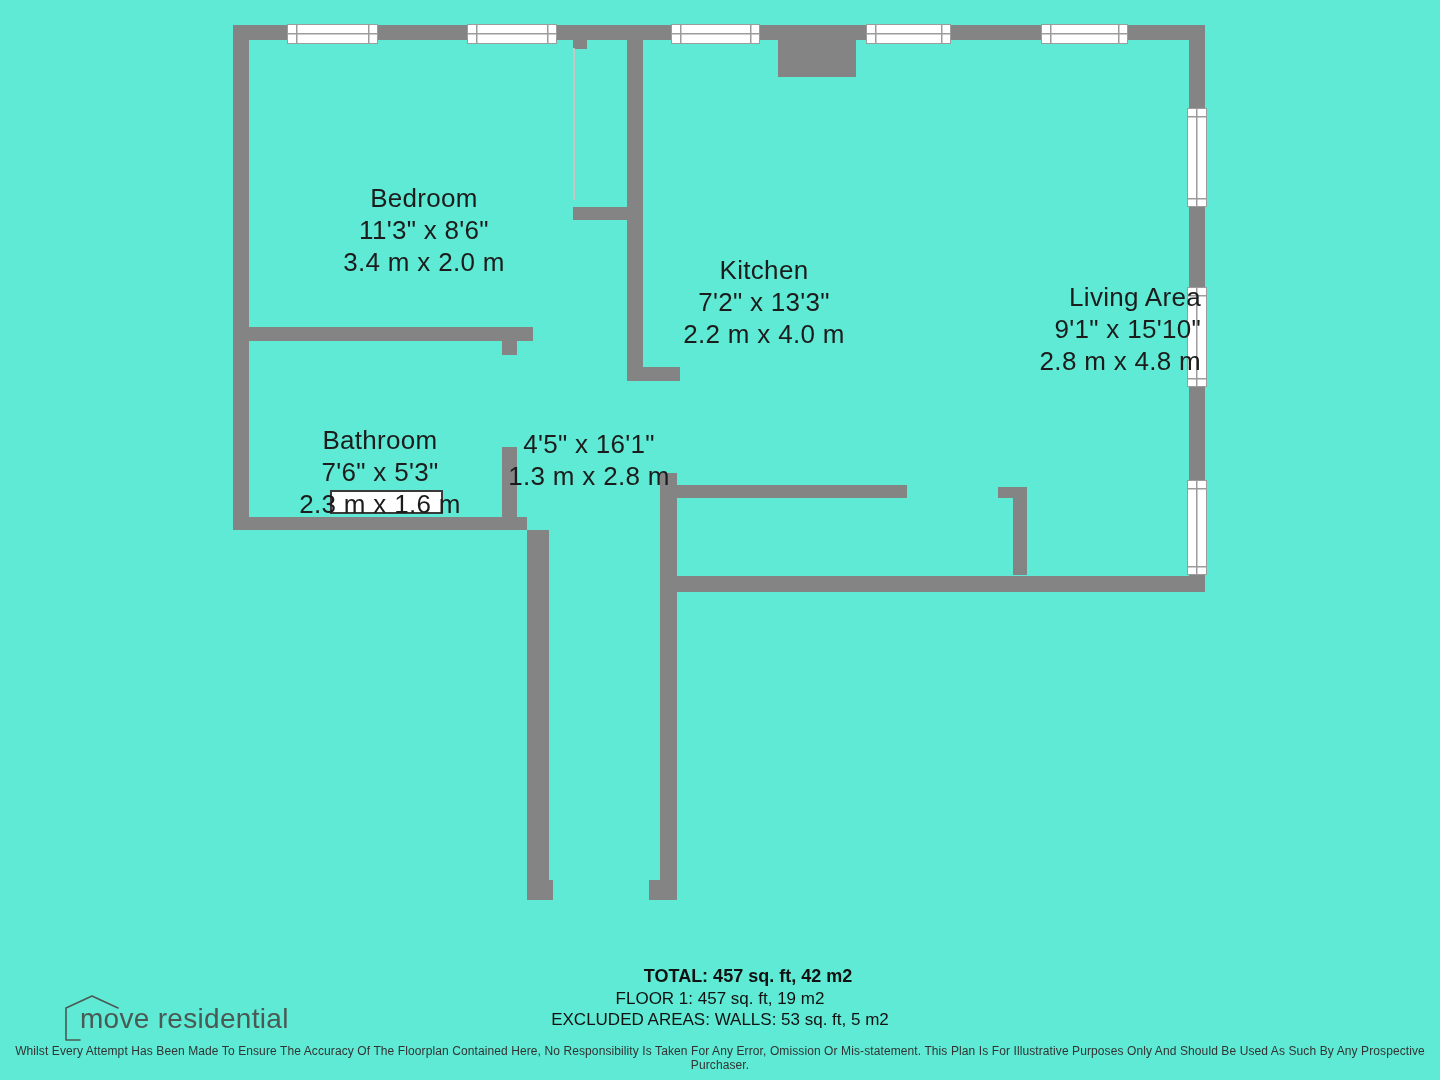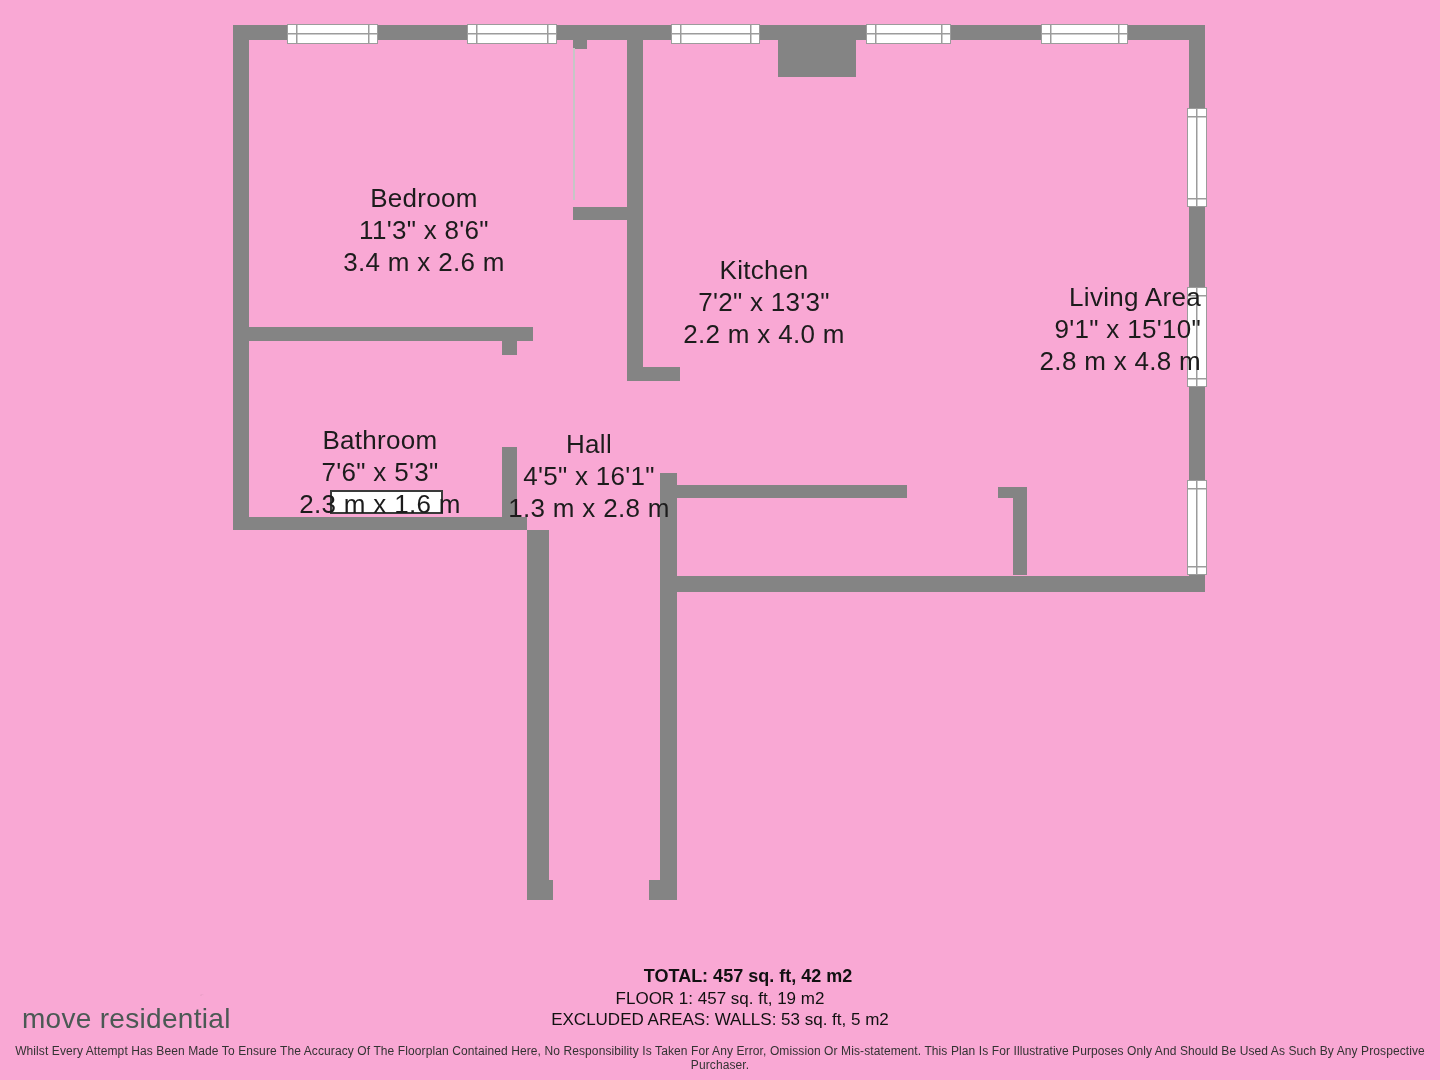--- a/index.html
+++ b/index.html
@@ -1,17 +1,17 @@
 <!DOCTYPE html>
 <html><head>
 <meta charset="utf-8">
 <style>
   html,body{margin:0;padding:0;background:#ffffff;}
   .stage{
-    position:relative;width:1440px;height:1080px;background:#f9a8d4;overflow:hidden;
+    position:relative;width:1440px;height:1080px;background:#5eead4;overflow:hidden;
     font-family:"Liberation Sans",sans-serif;
     --wall:#848484;--winb:#9c9c9c;--partition:#c6c6c6;--label:#1c1c1c;
     --footer:#111111;--logo:#4b5954;--tub:#3a3a3a;
   }
   .w{position:absolute;background:var(--wall);}
   .thin{position:absolute;background:var(--partition);}
   .win{position:absolute;background:#fff;border:1px solid var(--winb);box-sizing:border-box;z-index:3;}
   .winh{background:
       linear-gradient(var(--winb),var(--winb)) 8px 0/1.5px 100% no-repeat,
       linear-gradient(var(--winb),var(--winb)) calc(100% - 8px) 0/1.5px 100% no-repeat,
@@ -22,21 +22,21 @@
       linear-gradient(var(--winb),var(--winb)) 50% 0/1.5px 100% no-repeat,#fff;}
   .tub{position:absolute;background:#fff;border:2px solid var(--tub);box-sizing:border-box;z-index:2;}
   .room-label{position:absolute;width:320px;text-align:center;color:var(--label);
     font-size:26px;line-height:32px;font-weight:500;letter-spacing:.3px;z-index:5;}
   .footer{position:absolute;left:0;width:100%;text-align:center;color:var(--footer);}
   .f-total{top:966px;font-size:18px;font-weight:700;padding-left:28px;}
   .f-floor{top:989px;font-size:17px;}
   .f-excl{top:1010px;font-size:17px;}
   .disclaimer{position:absolute;left:0;top:1044px;width:100%;text-align:center;
     font-size:12px;font-weight:400;color:#333;letter-spacing:.1px;}
-  .logo{position:absolute;left:64px;top:994px;height:48px;display:flex;align-items:flex-end;z-index:5;flex-direction:column;}
+  .logo{position:absolute;left:64px;top:994px;height:48px;display:flex;align-items:flex-end;z-index:5;}
   .logo svg{display:block;}
   .logo-text{font-size:28px;font-weight:300;color:var(--logo);letter-spacing:.3px;
     margin-left:-42px;line-height:46px;white-space:nowrap;}
 </style>
 </head>
 <body>
 
 <div class="stage" style="--wall: #848484; --winb: #9c9c9c; --partition: #c6c6c6; --label: #1c1c1c; --footer: #111111; --logo: #4b5954; --tub: #3a3a3a;">
 
   <div class="w" style="left:233px;top:25px;width:972px;height:15px;"></div>
@@ -68,39 +68,38 @@
   <div class="win winh" style="left:1041px;top:24px;width:87px;height:20px;"></div>
   <div class="win winv" style="left:1187px;top:108px;width:20px;height:99px;"></div>
   <div class="win winv" style="left:1187px;top:287px;width:20px;height:100px;"></div>
   <div class="win winv" style="left:1187px;top:480px;width:20px;height:95px;"></div>
 
   <div class="tub" style="left:330px;top:490px;width:113px;height:24px;"></div>
 
   <div class="room-label" style="left:264px;top:182px;">
     <div>Bedroom</div>
     <div>11'3" x 8'6"</div>
-    <div>3.4 m x 2.6 m</div>
+    <div>3.4 m x 2.0 m</div>
   </div>
   <div class="room-label" style="left:604px;top:254px;">
     <div>Kitchen</div>
     <div>7'2" x 13'3"</div>
     <div>2.2 m x 4.0 m</div>
   </div>
   <div class="room-label" style="left:881px;top:281px;text-align:right;">
     <div>Living Area</div>
     <div>9'1" x 15'10"</div>
     <div>2.8 m x 4.8 m</div>
   </div>
   <div class="room-label" style="left:220px;top:392px;margin-top:32px;">
     <div>Bathroom</div>
     <div>7'6" x 5'3"</div>
     <div>2.3 m x 1.6 m</div>
   </div>
   <div class="room-label" style="left:429px;top:428px;">
-    <div>Hall</div>
     <div>4'5" x 16'1"</div>
     <div>1.3 m x 2.8 m</div>
   </div>
 
   <div class="footer f-total">TOTAL: 457 sq. ft, 42 m2</div>
   <div class="footer f-floor">FLOOR 1: 457 sq. ft, 19 m2</div>
   <div class="footer f-excl">EXCLUDED AREAS: WALLS: 53 sq. ft, 5 m2</div>
   <div class="disclaimer">Whilst Every Attempt Has Been Made To Ensure The Accuracy Of The Floorplan Contained Here, No Responsibility Is Taken For Any Error, Omission Or Mis-statement. This Plan Is For Illustrative Purposes Only And Should Be Used As Such By Any Prospective Purchaser.</div>
 
   <div class="logo">

